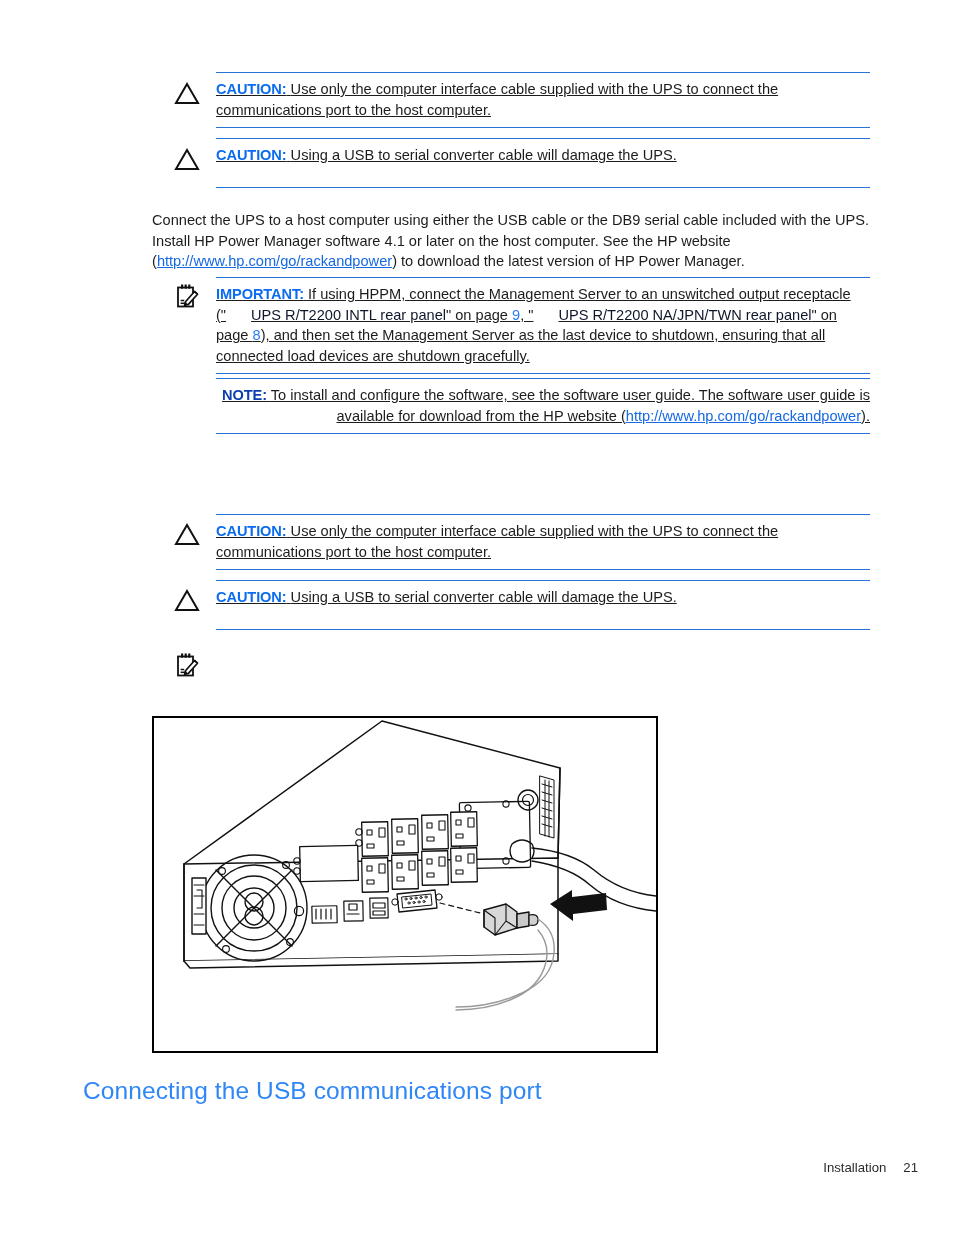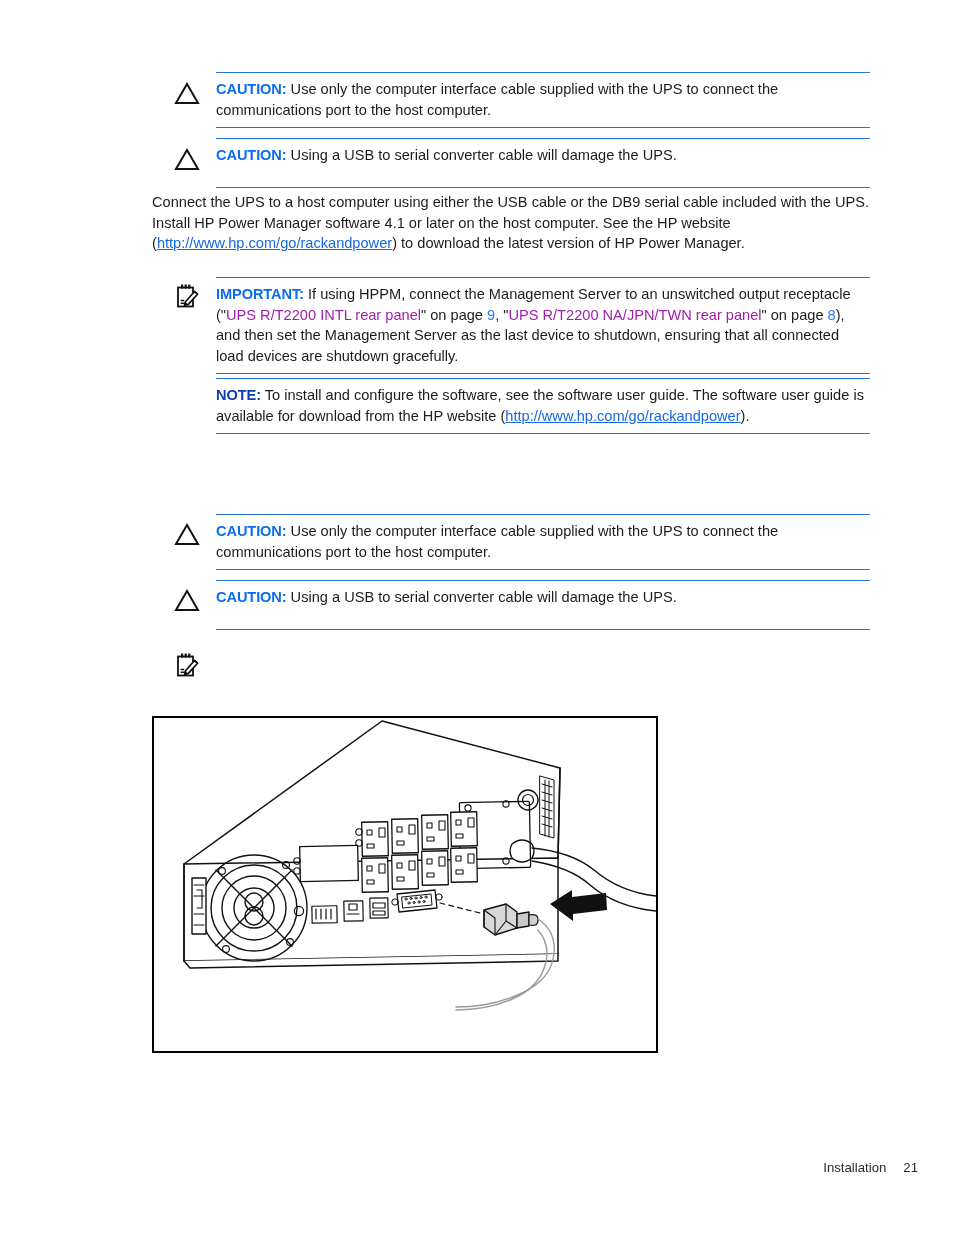--- a/index.html
+++ b/index.html
@@ -28,22 +28,23 @@
     line-height: 20.6px;
     color: #1c1c1c;
   }
 
   a.url-link {
     color: #1668e3;
     text-decoration: underline;
     text-underline-offset: 1px;
   }
   a.xref-link {
-    color: #a21caf;
+    color: #0f172a;
     text-decoration: none;
+    margin-left: 25px;
   }
   .pagenum-link {
     color: #2b7df5;
     text-decoration: none;
   }
 
   
   .admon {
     position: absolute;
     left: 216px;
@@ -55,20 +56,21 @@
     width: 100%;
   }
   .admon .rule.thin {
     border-top-width: 1.2px;
   }
   .admon .admon-body {
     font-size: 14.6px;
     line-height: 20.6px;
     color: #1c1c1c;
     padding: 6px 0 7px 0;
+    text-decoration: underline;
   }
   .admon .label {
     color: #0b6cf0;
     font-weight: bold;
     letter-spacing: -0.1px;
   }
   .admon .label.note {
     color: #0b3fb0;
   }
   .admon .spacer {
@@ -153,21 +155,21 @@
   <div class="admon" style="top:138px;">
     <div class="rule"></div>
     <div class="admon-body">
       <span class="label">CAUTION:</span>
       <span>Using a USB to serial converter cable will damage the UPS.</span>
     </div>
     <div class="spacer"></div>
     <div class="rule thin"></div>
   </div>
 
-  <div class="body-text" style="left:152px; top:192px; width:718px;">
+  <div class="body-text" style="left:152px; top:210px; width:718px;">
     <span>Connect the UPS to a host computer using either the USB cable or the DB9 serial cable included with the</span>
     <span>UPS. Install HP Power Manager software 4.1 or later on the host computer. See the HP website</span>
     <span>(</span><a class="url-link" href="#">http://www.hp.com/go/rackandpower</a><span>) to download the latest version of HP Power Manager.</span>
   </div>
 
   <div class="icon-wrap" style="left:170px; top:281px;">
     <svg width="34" height="32" viewBox="0 0 34 32">
       <rect x="8" y="6.5" width="15" height="19" fill="none" stroke="#111111" stroke-width="1.8"></rect>
       <rect x="11" y="3.5" width="2.2" height="4.2" fill="#111111"></rect>
       <rect x="14.6" y="3.5" width="2.2" height="4.2" fill="#111111"></rect>
@@ -181,21 +183,21 @@
   </div>
   <div class="admon" style="top:277px;">
     <div class="rule"></div>
     <div class="admon-body">
       <span class="label">IMPORTANT:</span>
       <span>If using HPPM, connect the Management Server to an unswitched output receptacle ("</span><a class="xref-link" href="#">UPS R/T2200 INTL rear panel</a><span>" on page </span><a class="pagenum-link" href="#">9</a><span>, "</span><a class="xref-link" href="#">UPS R/T2200 NA/JPN/TWN rear panel</a><span>" on page </span><a class="pagenum-link" href="#">8</a><span>), and then set the Management Server as the last device to shutdown, ensuring that all connected load devices are shutdown gracefully.</span>
     </div>
     <div class="rule thin"></div>
   </div>
 
-  <div class="admon" style="top:378px;">
+  <div class="admon" style="top:378px;text-align:right;">
     <div class="rule"></div>
     <div class="admon-body">
       <span class="label note">NOTE:</span>
       <span>To install and configure the software, see the software user guide. The software user guide is available for download from the HP website (</span><a class="url-link" href="#">http://www.hp.com/go/rackandpower</a><span>).</span>
     </div>
     <div class="rule thin"></div>
   </div>
 
 
   <div class="icon-wrap" style="left:170px; top:519px;">
@@ -383,18 +385,19 @@
           <path d="M384 212 q12 14 8 32 q-6 26 -36 38 q-24 10 -54 10" fill="none"></path>
         </g>
 
         <g fill="#111111" stroke="none">
           <path d="M396 186 L418 172 L418 179 L452 175 L453 192 L419 196 L419 203 Z"></path>
         </g>
       </g>
     </svg>
   </div>
 
+  <h2 class="section-heading" style="top:1077px;">Connecting the USB communications port</h2>
 
   <div class="footer">
     <span>Installation</span><span class="fpage">21</span>
   </div>
 
 </div>
 
 </body></html>

